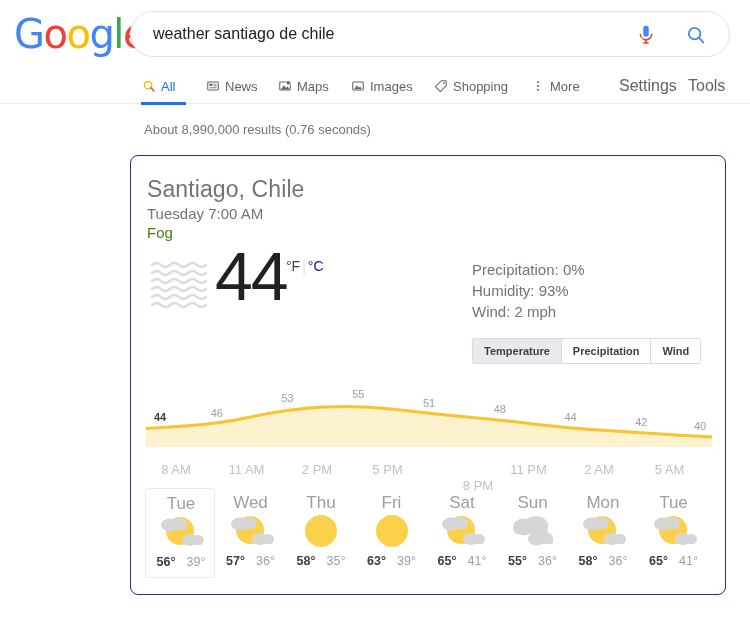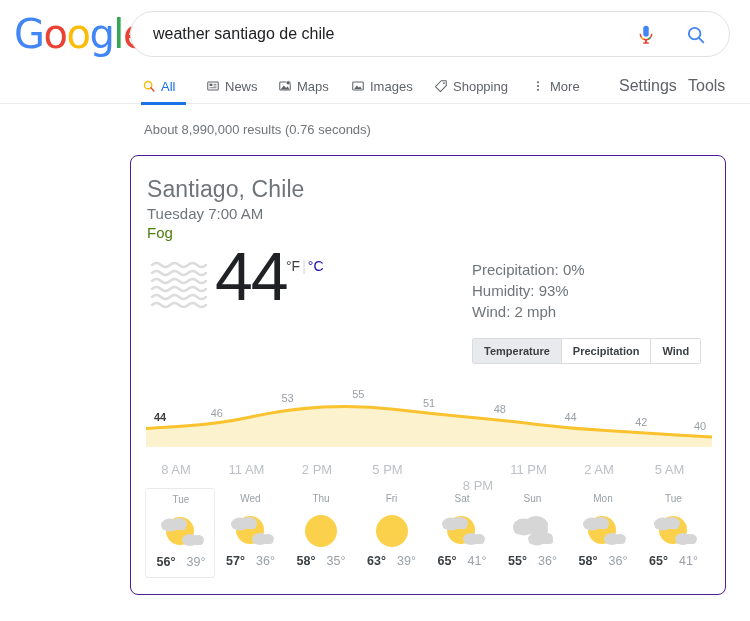--- a/index.html
+++ b/index.html
@@ -236,21 +236,21 @@
     cursor:pointer;
   }
   .day-tile.selected {
     border:1px solid #e8eaed;
     border-radius:3px;
     background:#fff;
   }
   .day-name {
     position:absolute; top:5px; left:0; width:70px;
     text-align:center;
-    font-size:10px;
+    font-size:17px;
     color:#9aa0a6;
   }
   .day-icon {
     position:absolute; top:24px; left:11px;
     width:48px; height:38px;
   }
   .day-temps {
     position:absolute; top:66px; left:0; width:70px;
     text-align:center;
     font-size:12.5px;

